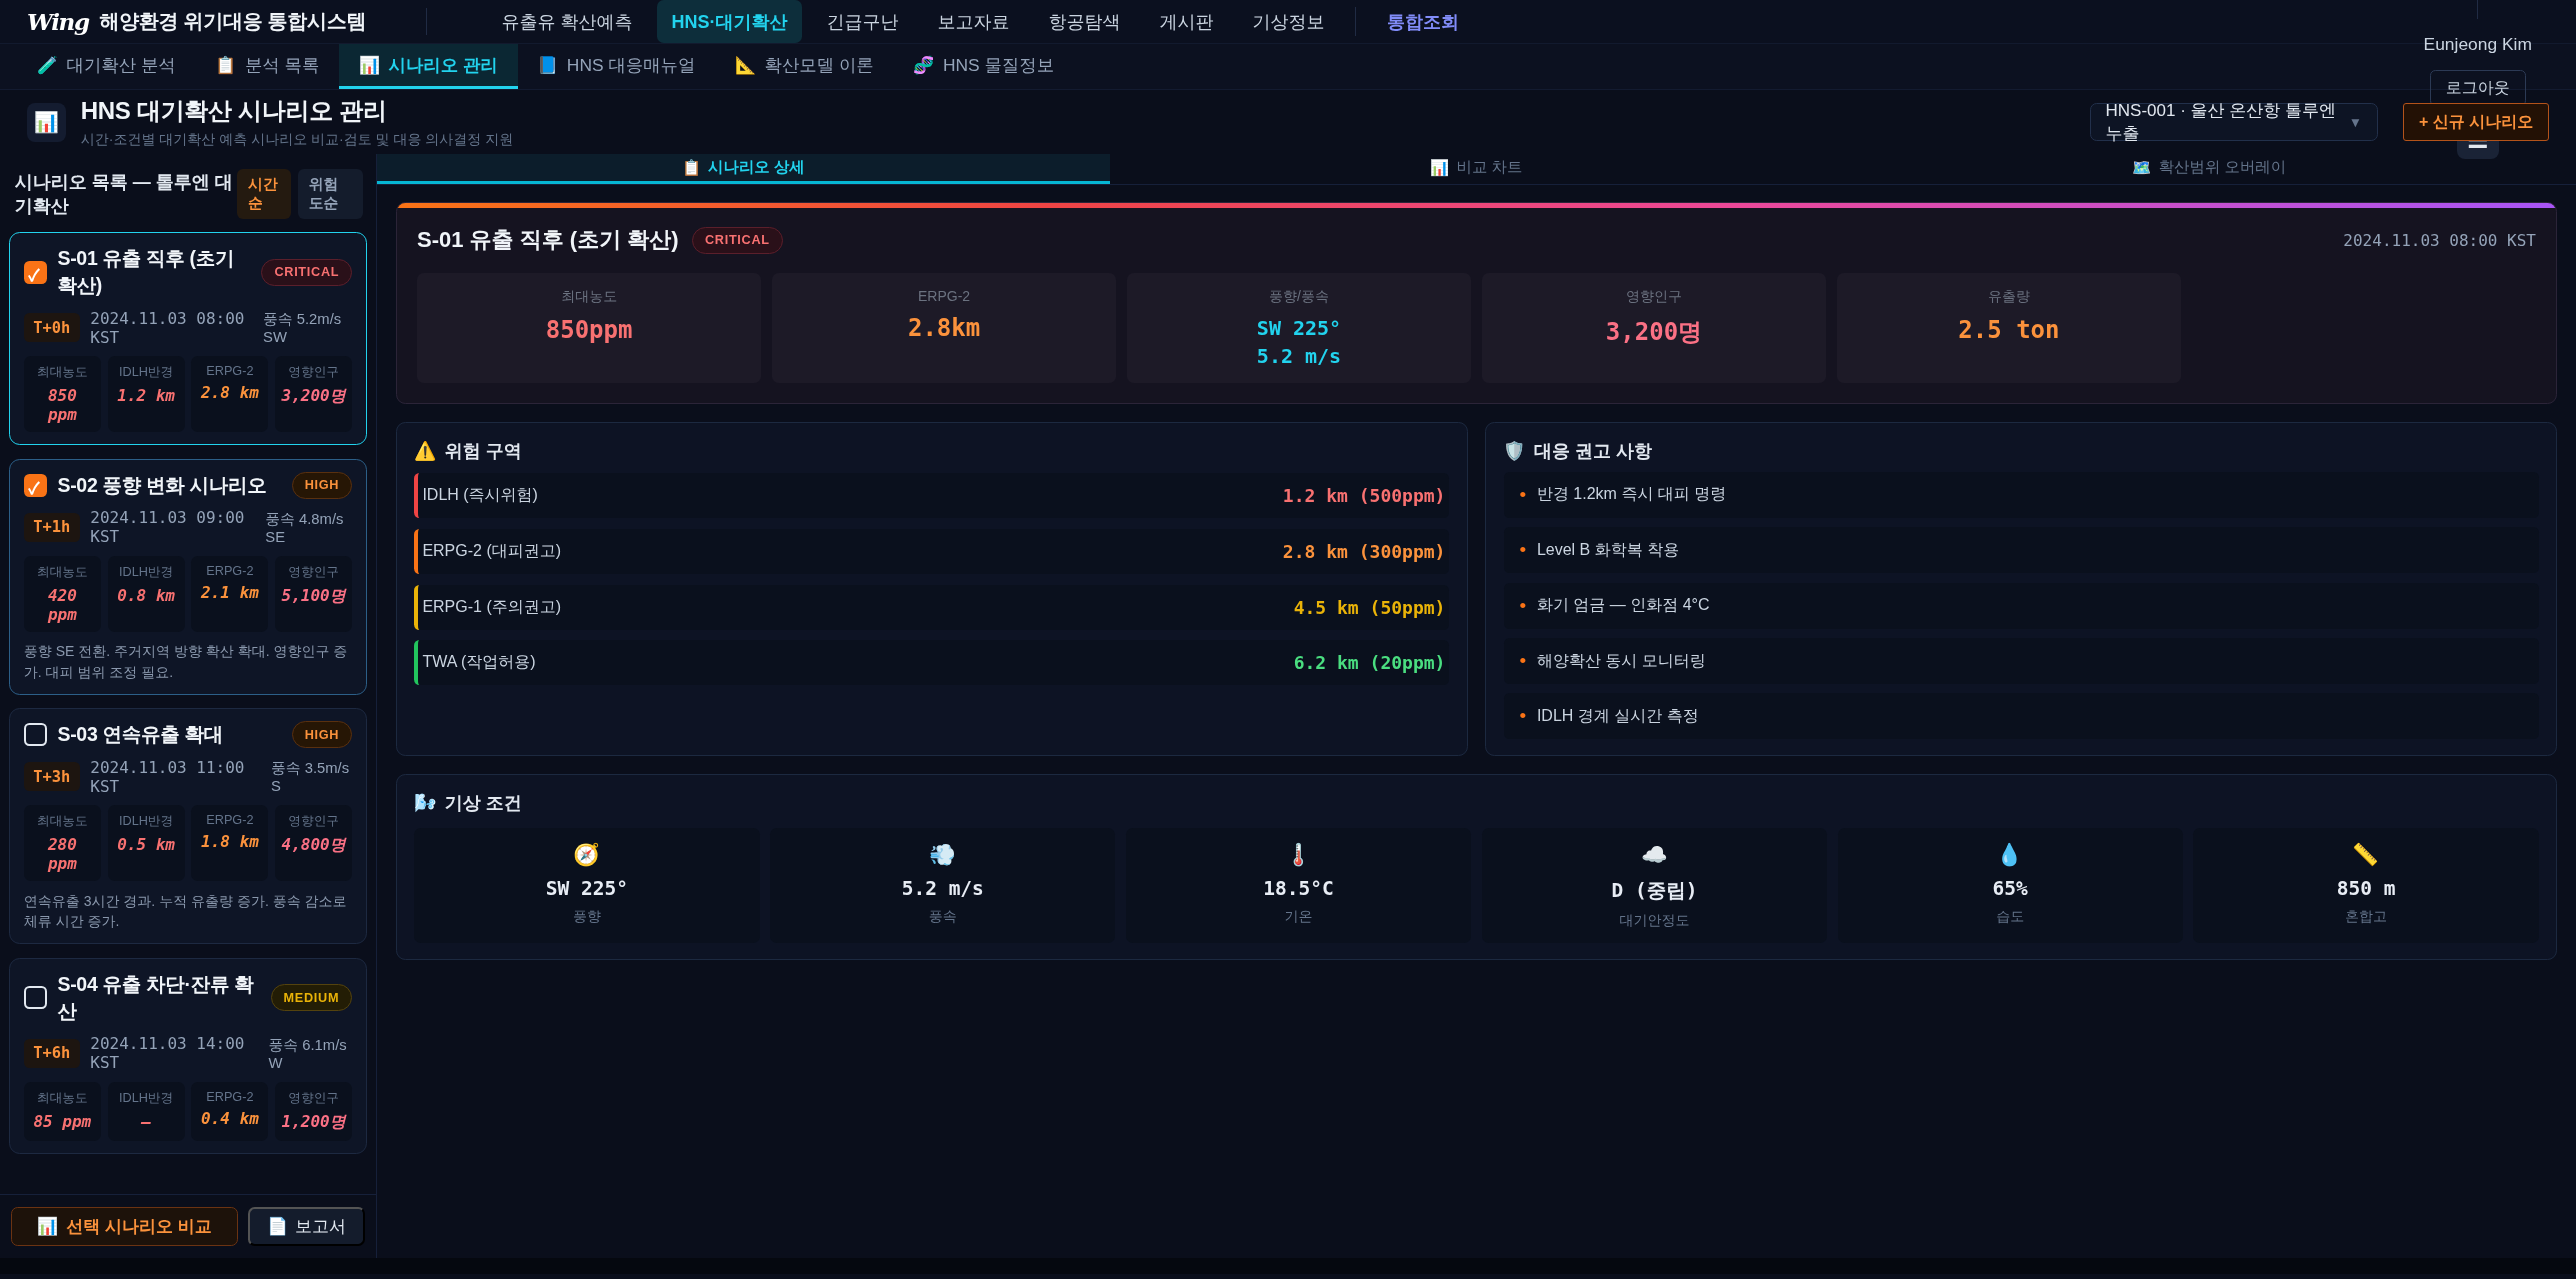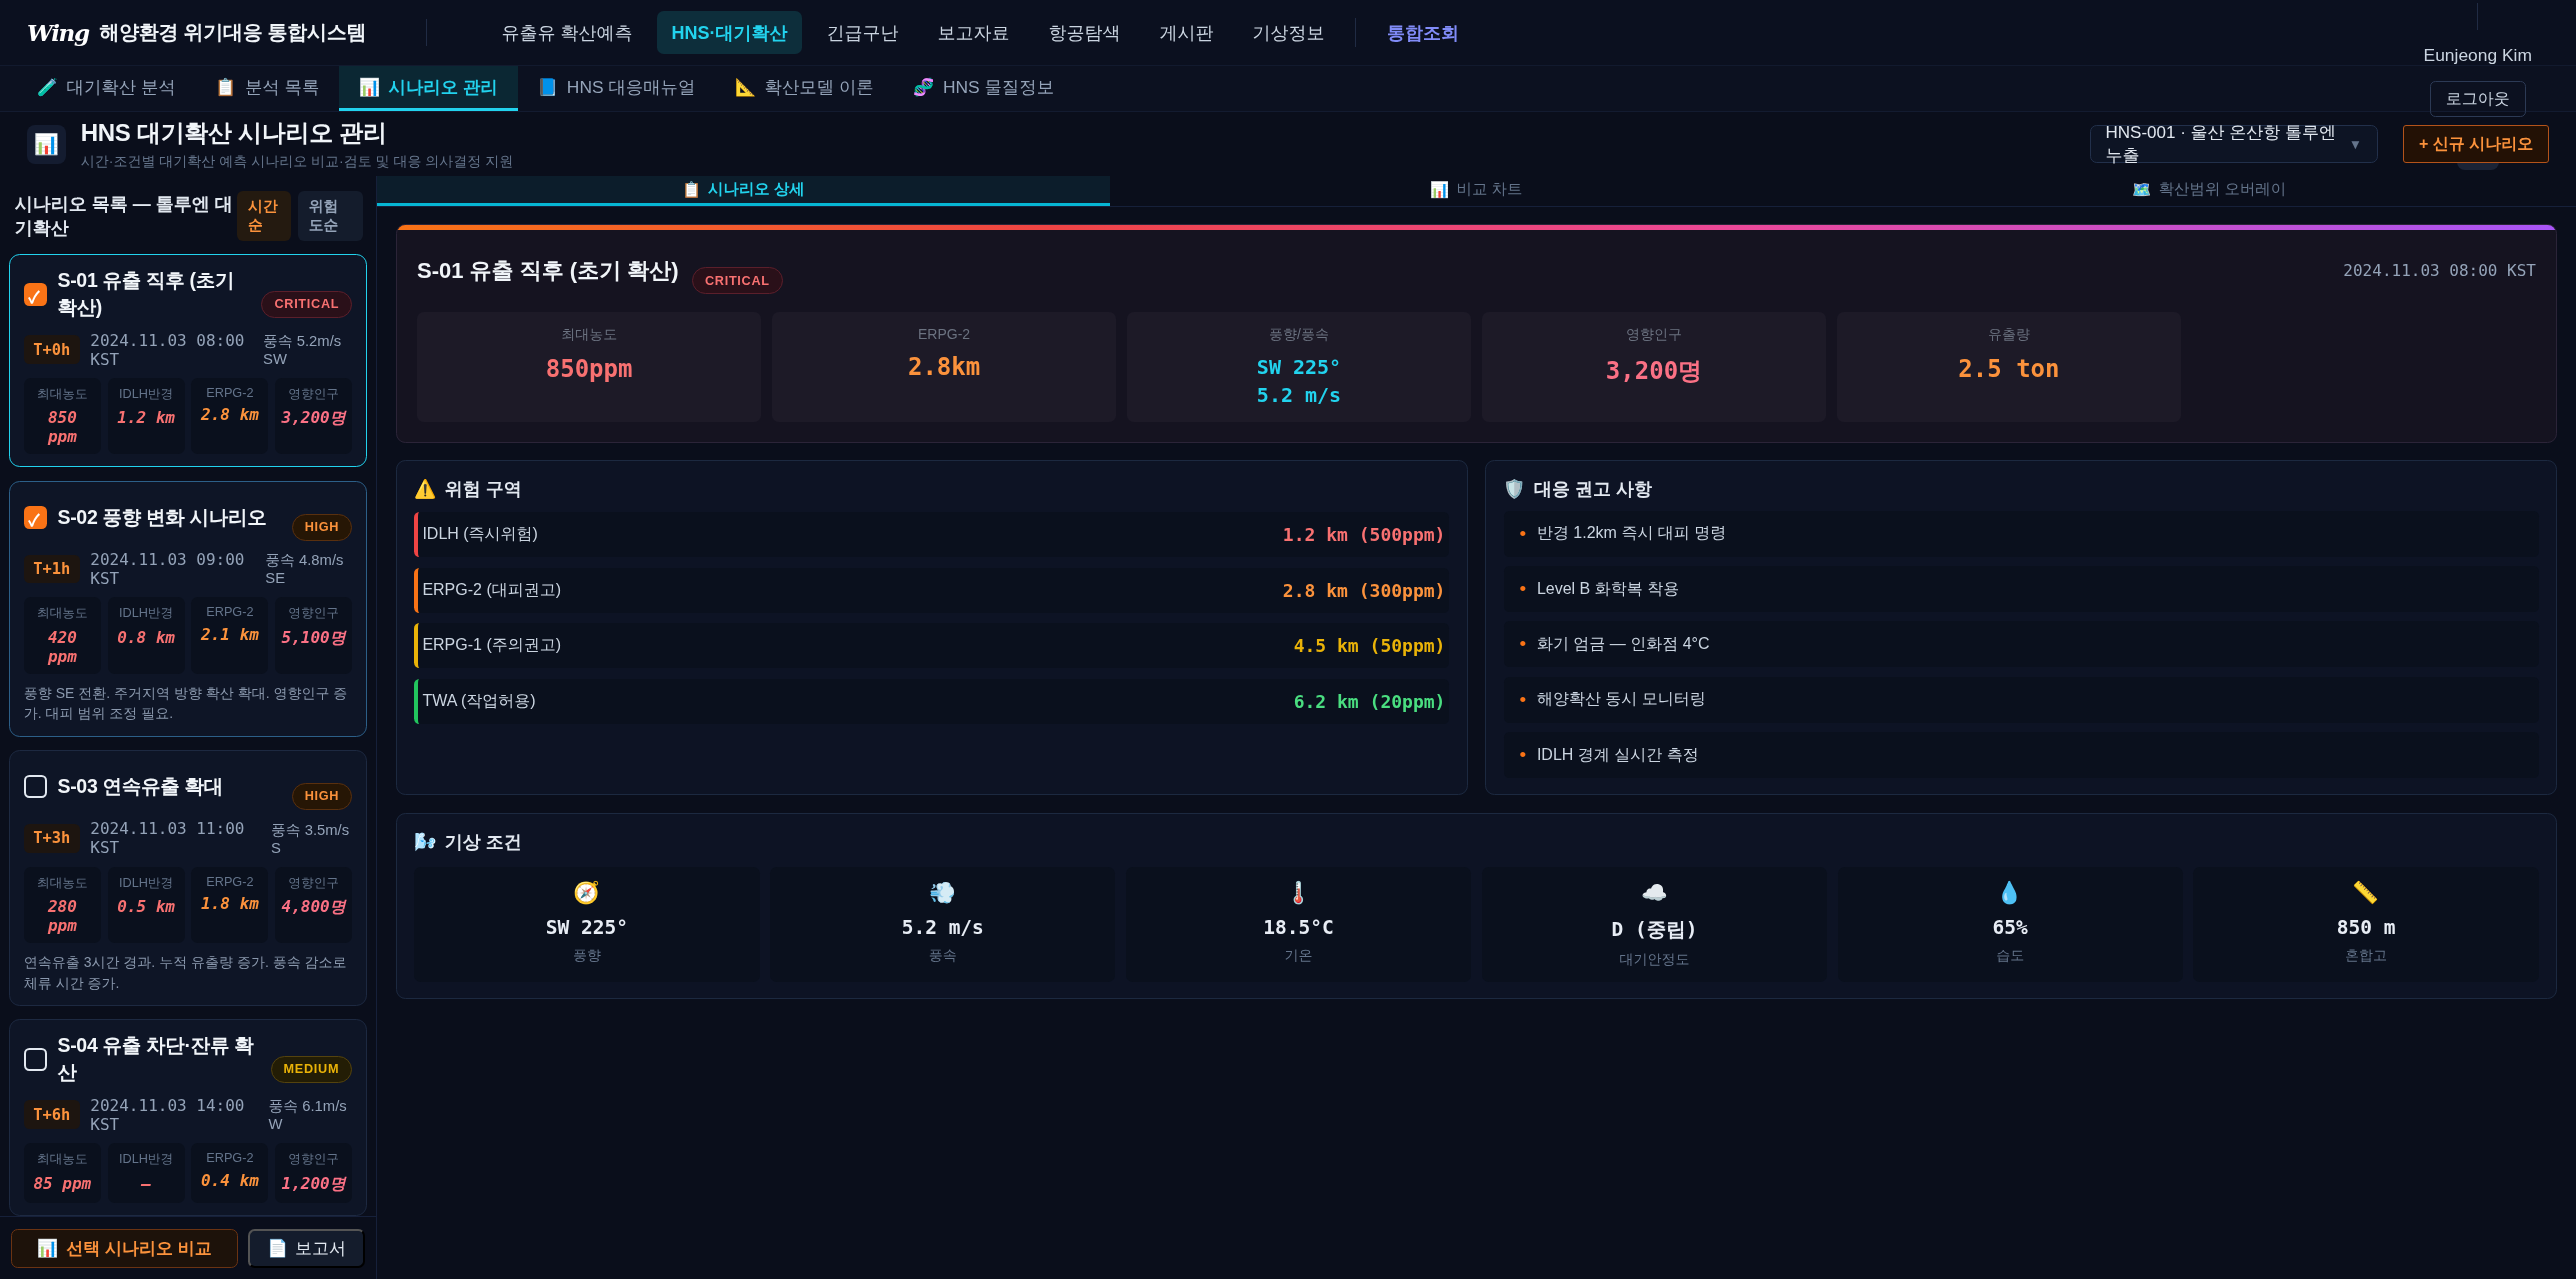--- a/index.html
+++ b/index.html
@@ -5,21 +5,21 @@
   * { margin:0; padding:0; box-sizing:border-box; }
   html,body { width:2576px; height:1279px; overflow:hidden; }
   body {
     background:#0a0e1b;
     color:#e2e8f0;
     font-family:"Liberation Sans", sans-serif;
   }
   .mono { font-family:"DejaVu Sans Mono", monospace; }
 
   
-  .topnav { height:66px; background:#0b101f; border-bottom:0.7px solid #121a2e;
+  .topnav { height:44px; background:#0b101f; border-bottom:0.7px solid #121a2e;
             display:flex; align-items:center; padding:0 27px;gap:37px; }
   .brand { display:flex; align-items:center; gap:10.7px; }
   .logo { font-family:"DejaVu Serif", serif; font-style:italic; font-weight:bold;
           font-size:23px; color:#ffffff; letter-spacing:-1.3px; }
   .brand-name { font-size:20px; font-weight:bold; color:#f1f5f9; letter-spacing:-0.3px; }
   .vdiv { width:0.7px; height:27px; background:#202b44; margin:0 23px; }
   .nav-items { display:flex; align-items:center; gap:9.4px; flex:1; }
   .nav-item { font-size:18px; color:#cbd5e1; padding:9.4px 14.8px; border-radius:6.7px; cursor:pointer; white-space:nowrap; }
   .nav-item.active { background:#0d2e3b; color:#22d3ee; font-weight:bold; }
   .nav-item.accent { color:#818cf8; font-weight:bold; }
@@ -72,21 +72,21 @@
   .cards { flex:1; padding:2.7px 9.4px 0 9.4px; overflow:hidden; }
   .card { background:#0e1526; border:1.3px solid #1d2941; border-radius:10.7px; padding:12px 13.4px; margin-bottom:13.4px; }
   .card.selected { border-color:#22d3ee; }
   .card.selected.dim { border-color:#2c5f88; }
   .c-top { display:flex; align-items:center; gap:10.7px; }
   .cb { width:23px; height:23px; border-radius:5.4px; flex:0 0 auto; }
   .cb.on { background:#f97316; position:relative; }
   .cb.on::after { content:"✓"; color:#fff; font-size:16px; font-weight:bold; position:absolute; left:4.7px; top:1.3px; }
   .cb.off { border:2px solid #e2e8f0; background:transparent; }
   .c-title { flex:1; font-size:19.5px; font-weight:bold; color:#f1f5f9; letter-spacing:-0.3px; }
-  .sev { font-size:12.7px; font-weight:bold; letter-spacing:0.7px; padding:5.4px 12px; border-radius:670px;margin-top:20px; }
+  .sev { font-size:12.7px; font-weight:bold; letter-spacing:0.7px; padding:5.4px 12px; border-radius:670px; }
   .sev-critical { color:#f87171; background:#2a1019; border:0.7px solid #5b1f2b; }
   .sev-high     { color:#fb923c; background:#261605; border:0.7px solid #59300f; }
   .sev-medium   { color:#eab308; background:#231d05; border:0.7px solid #54430e; }
   .c-meta { display:flex; align-items:center; gap:10.7px; margin-top:9.4px; }
   .tchip { font-size:15.4px; font-weight:bold; color:#fb923c; background:#1d1510; padding:5.4px 9.4px; border-radius:5.4px; }
   .c-time { font-size:16px; color:#94a3b8; }
   .c-wind { margin-left:auto; font-size:14.8px; color:#94a3b8; }
   .c-stats { display:grid; grid-template-columns:repeat(4,1fr); gap:6.7px; margin-top:9.4px; }
   .stat { background:#0a101d; border-radius:6.7px; padding:8px 5.4px; text-align:center; }
   .stat .lb { font-size:12.7px; color:#64748b; }

